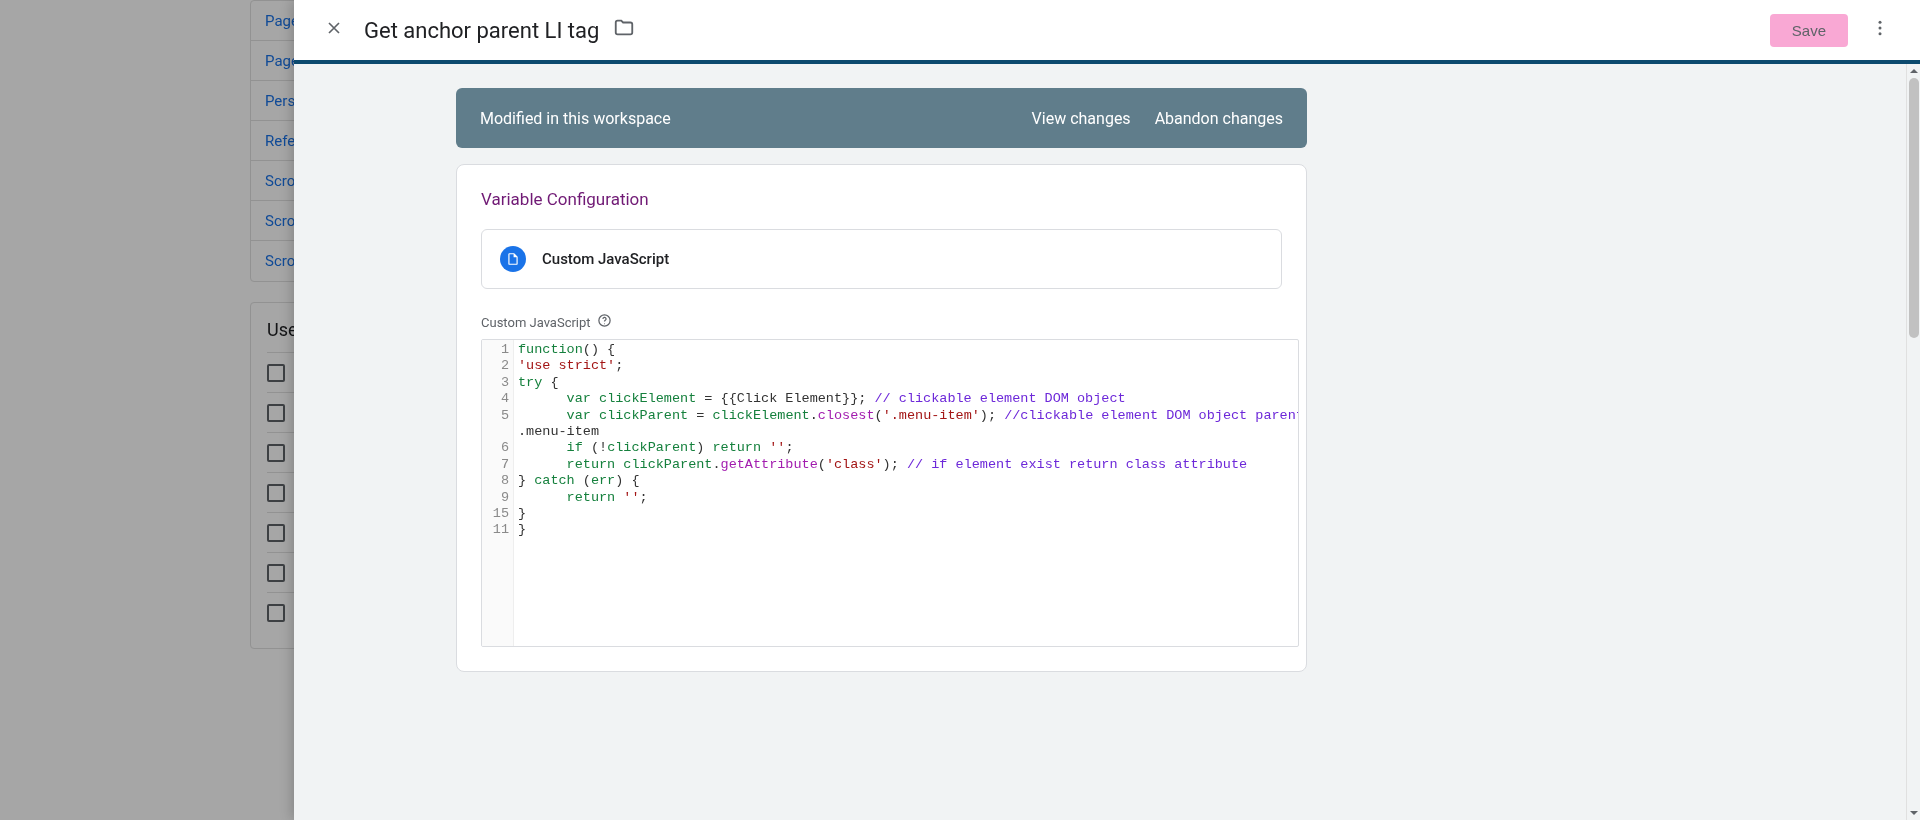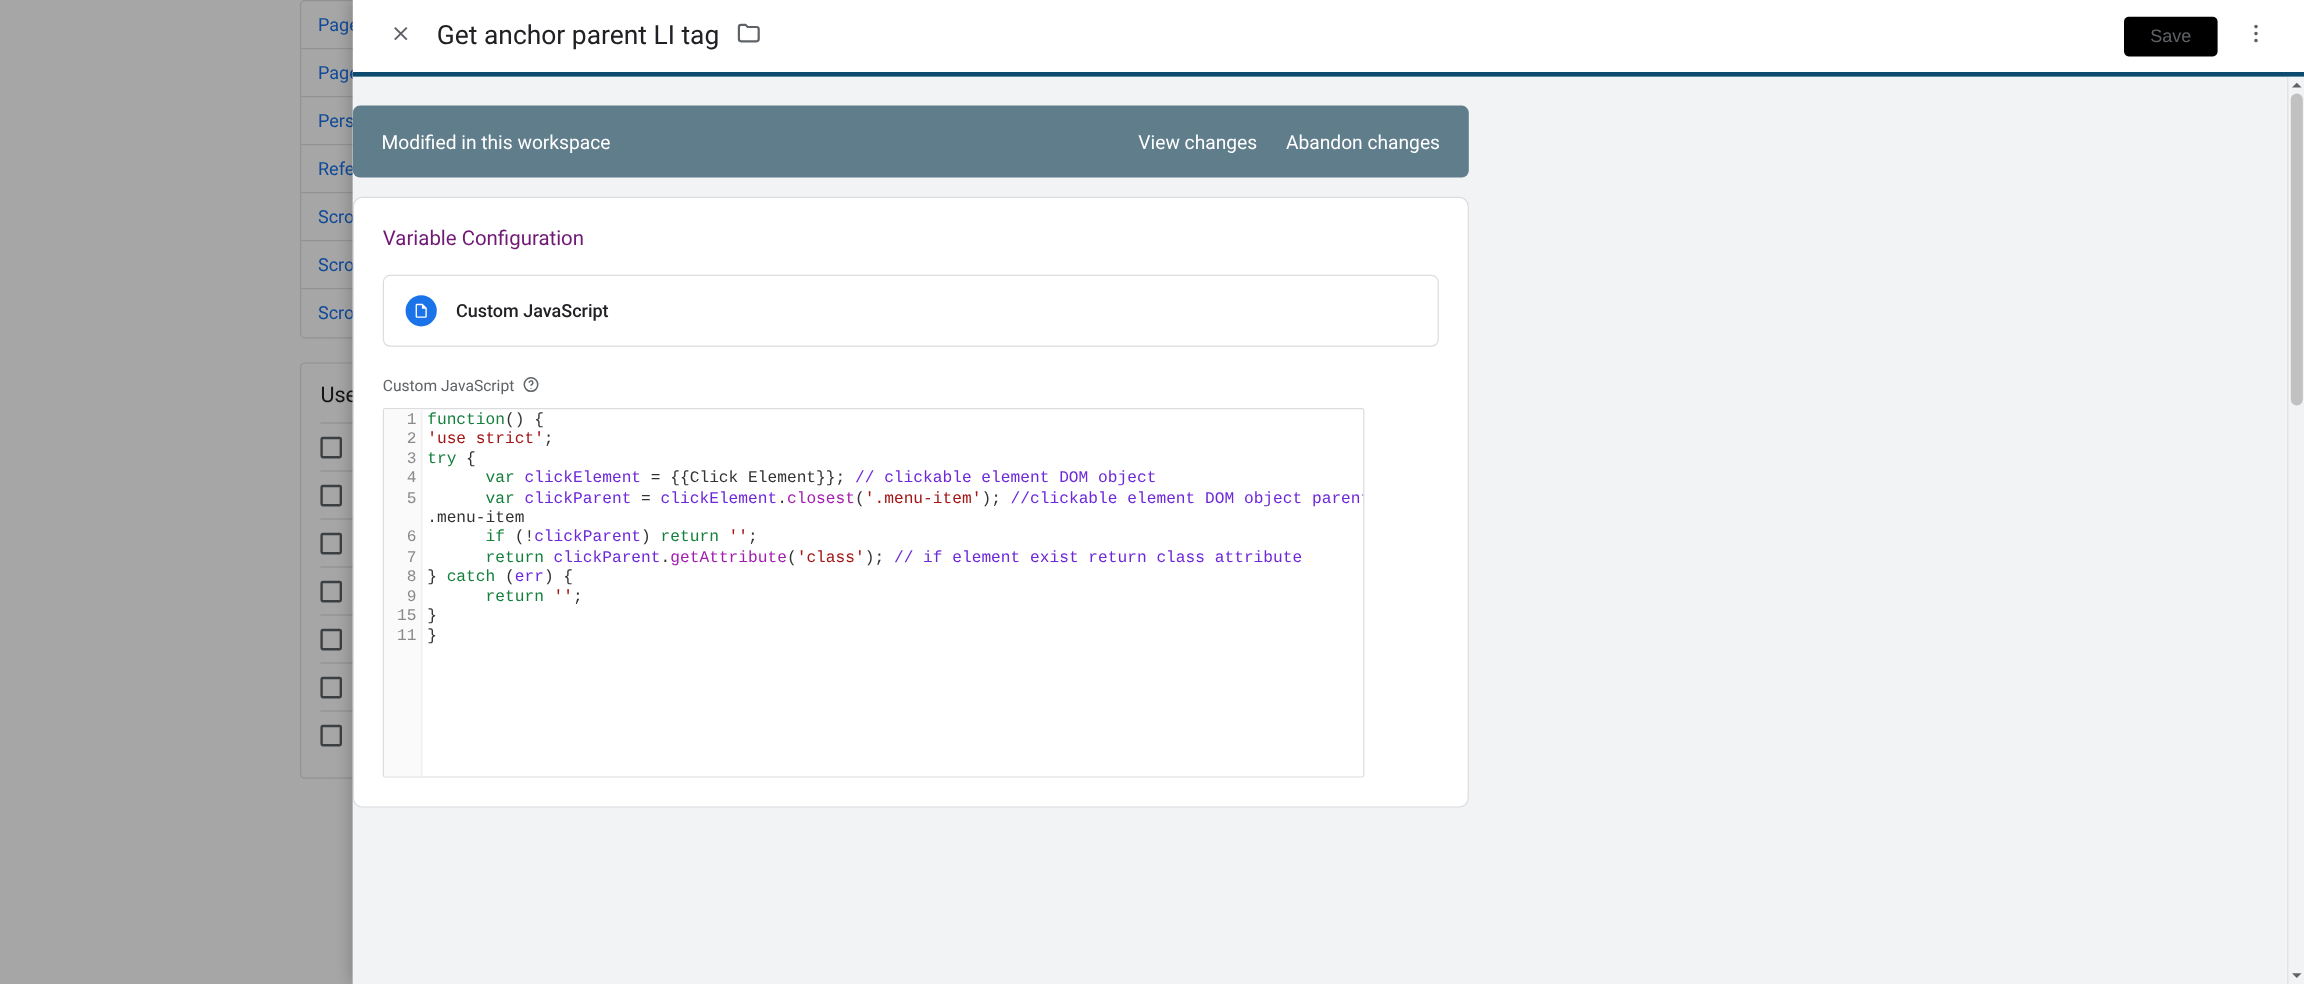--- a/index.html
+++ b/index.html
@@ -93,21 +93,21 @@
   .panel-title {
     font-size: 22px;
     color: #202124;
     font-weight: 400;
     margin-right: 14px;
   }
   .folder-icon { color: #5f6368; cursor: pointer; }
   .folder-icon svg { width: 22px; height: 22px; }
   .spacer { flex: 1; }
   .save-btn {
-    background: #000000;
+    background: #f9a8d4;
     color: #5f6368;
     font-size: 15px;
     font-weight: 500;
     padding: 8px 22px;
     border-radius: 4px;
     border: none;
     cursor: pointer;
     margin-right: 12px;
   }
   .kebab {
@@ -124,21 +124,22 @@
   .body-inner {
     position: absolute;
     top: 0;
     left: 0;
     right: 14px; 
     bottom: 0;
     overflow: hidden;
     padding: 24px 0;
   }
   .content-col {
-    width: 930px;
+    width: 851px;
+    margin-left: 162px;
     border-radius: 20px;
   }
   .notice-bar {
     background: #607d8b;
     color: #fff;
     border-radius: 6px;
     height: 60px;
     display:flex;
     align-items:center;
     padding: 0 24px;
@@ -200,21 +201,21 @@
     flex:1;
     padding: 2px 4px;
     white-space: pre;
     color:#333;
     overflow:hidden;
   }
   .code .line { display:block; min-height:16.4px; }
   .kw { color:#15803d; }
   .str { color:#a31515; }
   .com { color:#6d28d9; }
-  .id  { color:#6d28d9; }
+  .id  { color:#15803d; }
   .fn  { color:#a21caf;text-align:right; }
   
   .scrollbar {
     position:absolute;
     top:0;right:0;bottom:0;
     width:14px;
     background:#f1f3f4;
     border-left:1px solid #e0e0e0;
     display:flex;flex-direction:column;align-items:center;
   }

